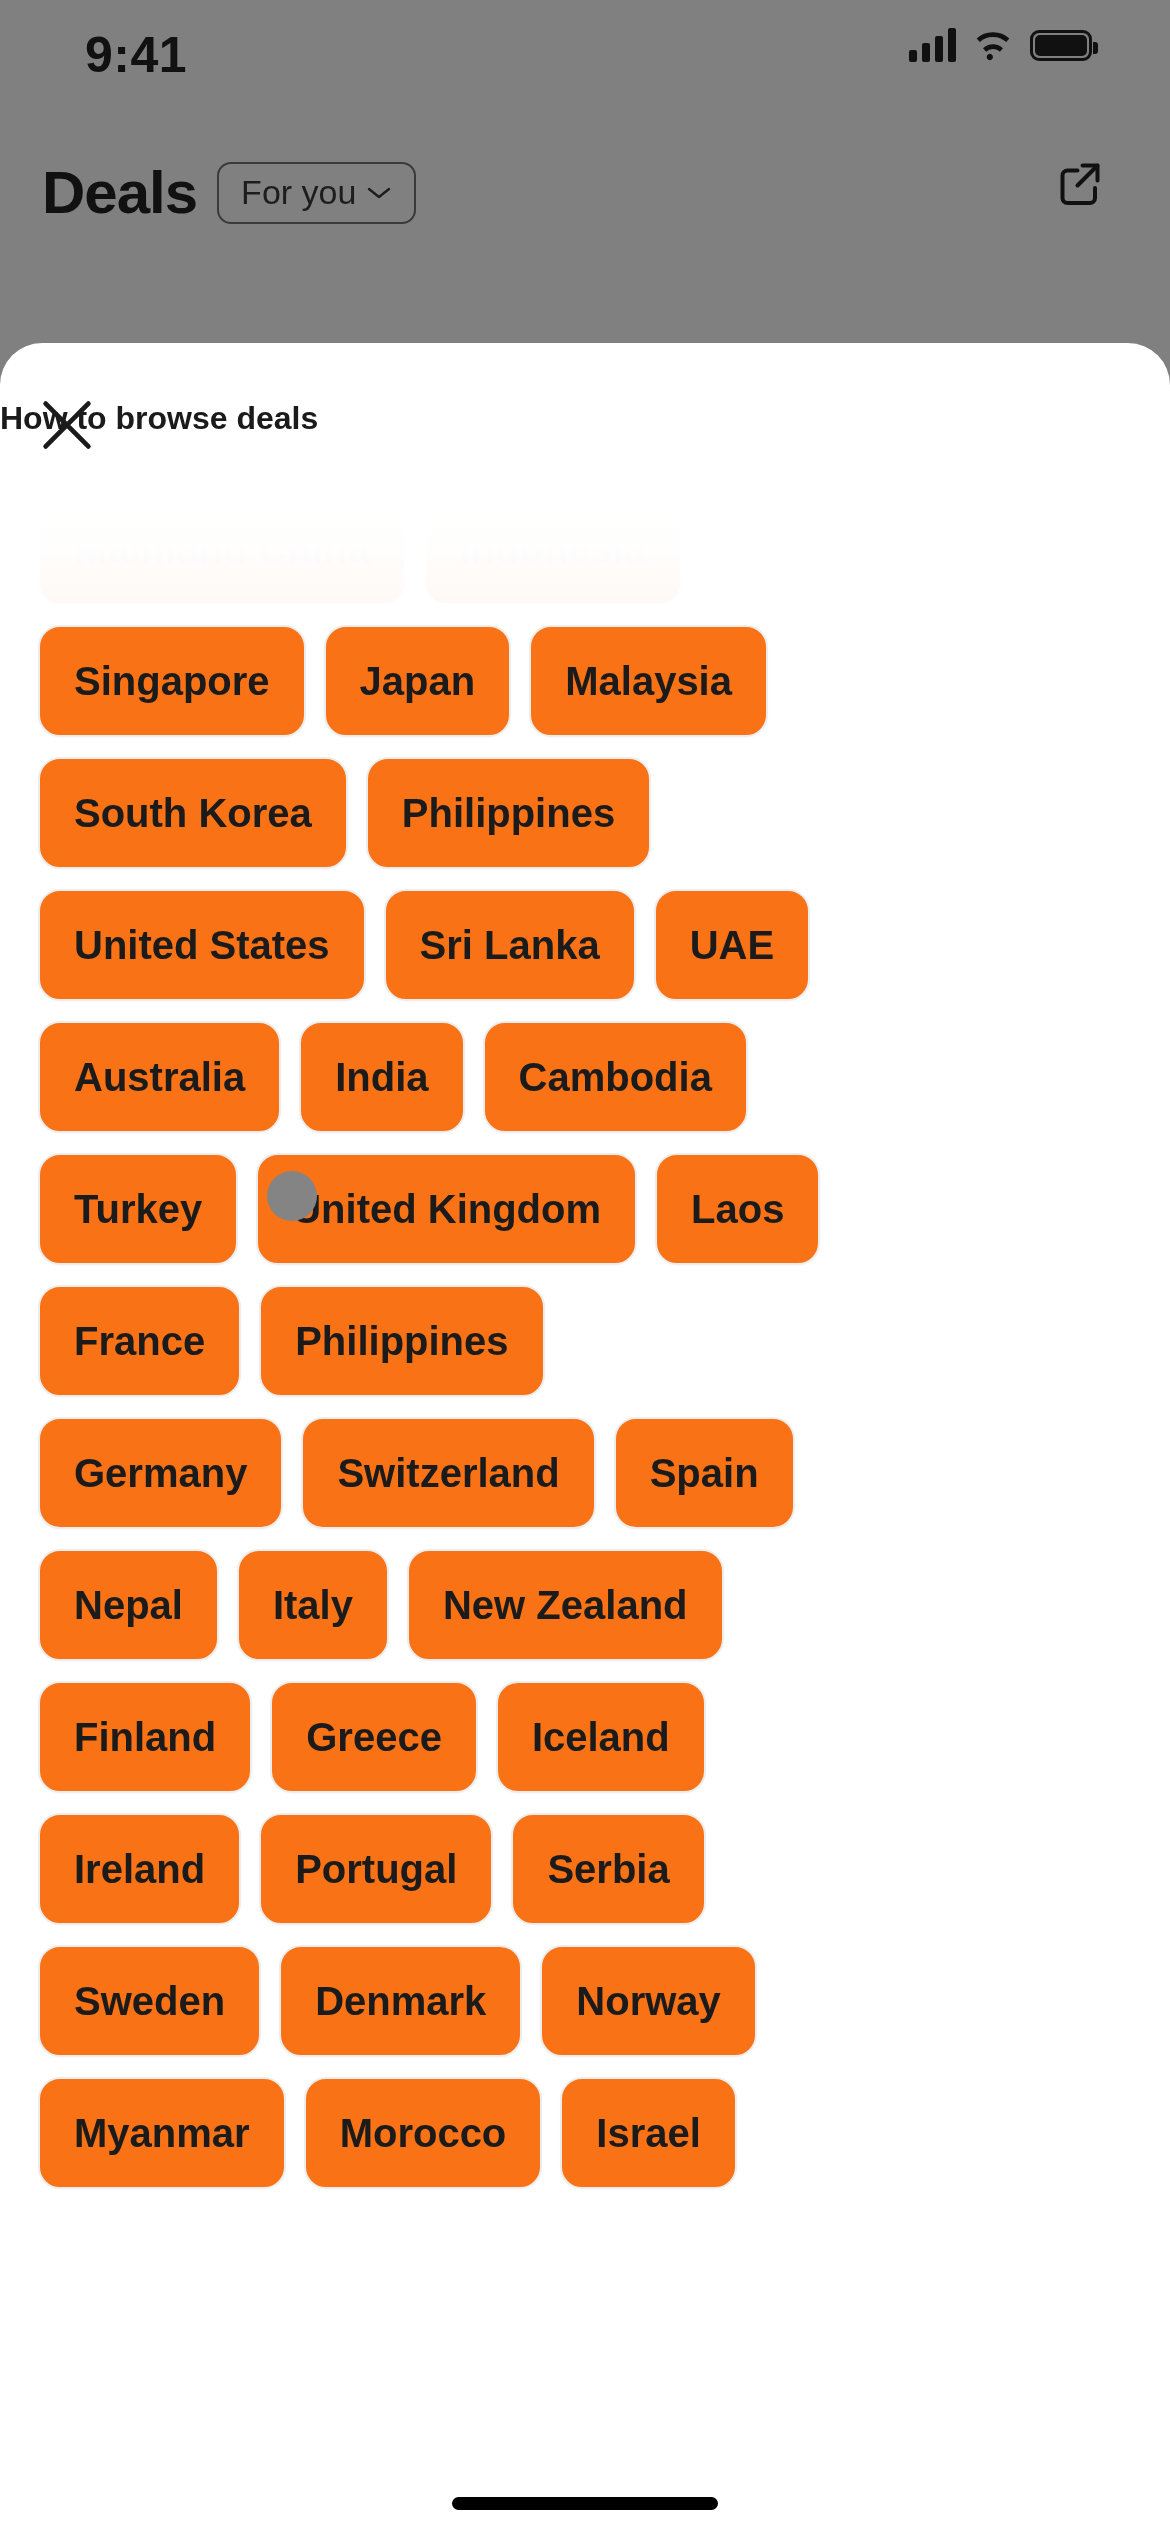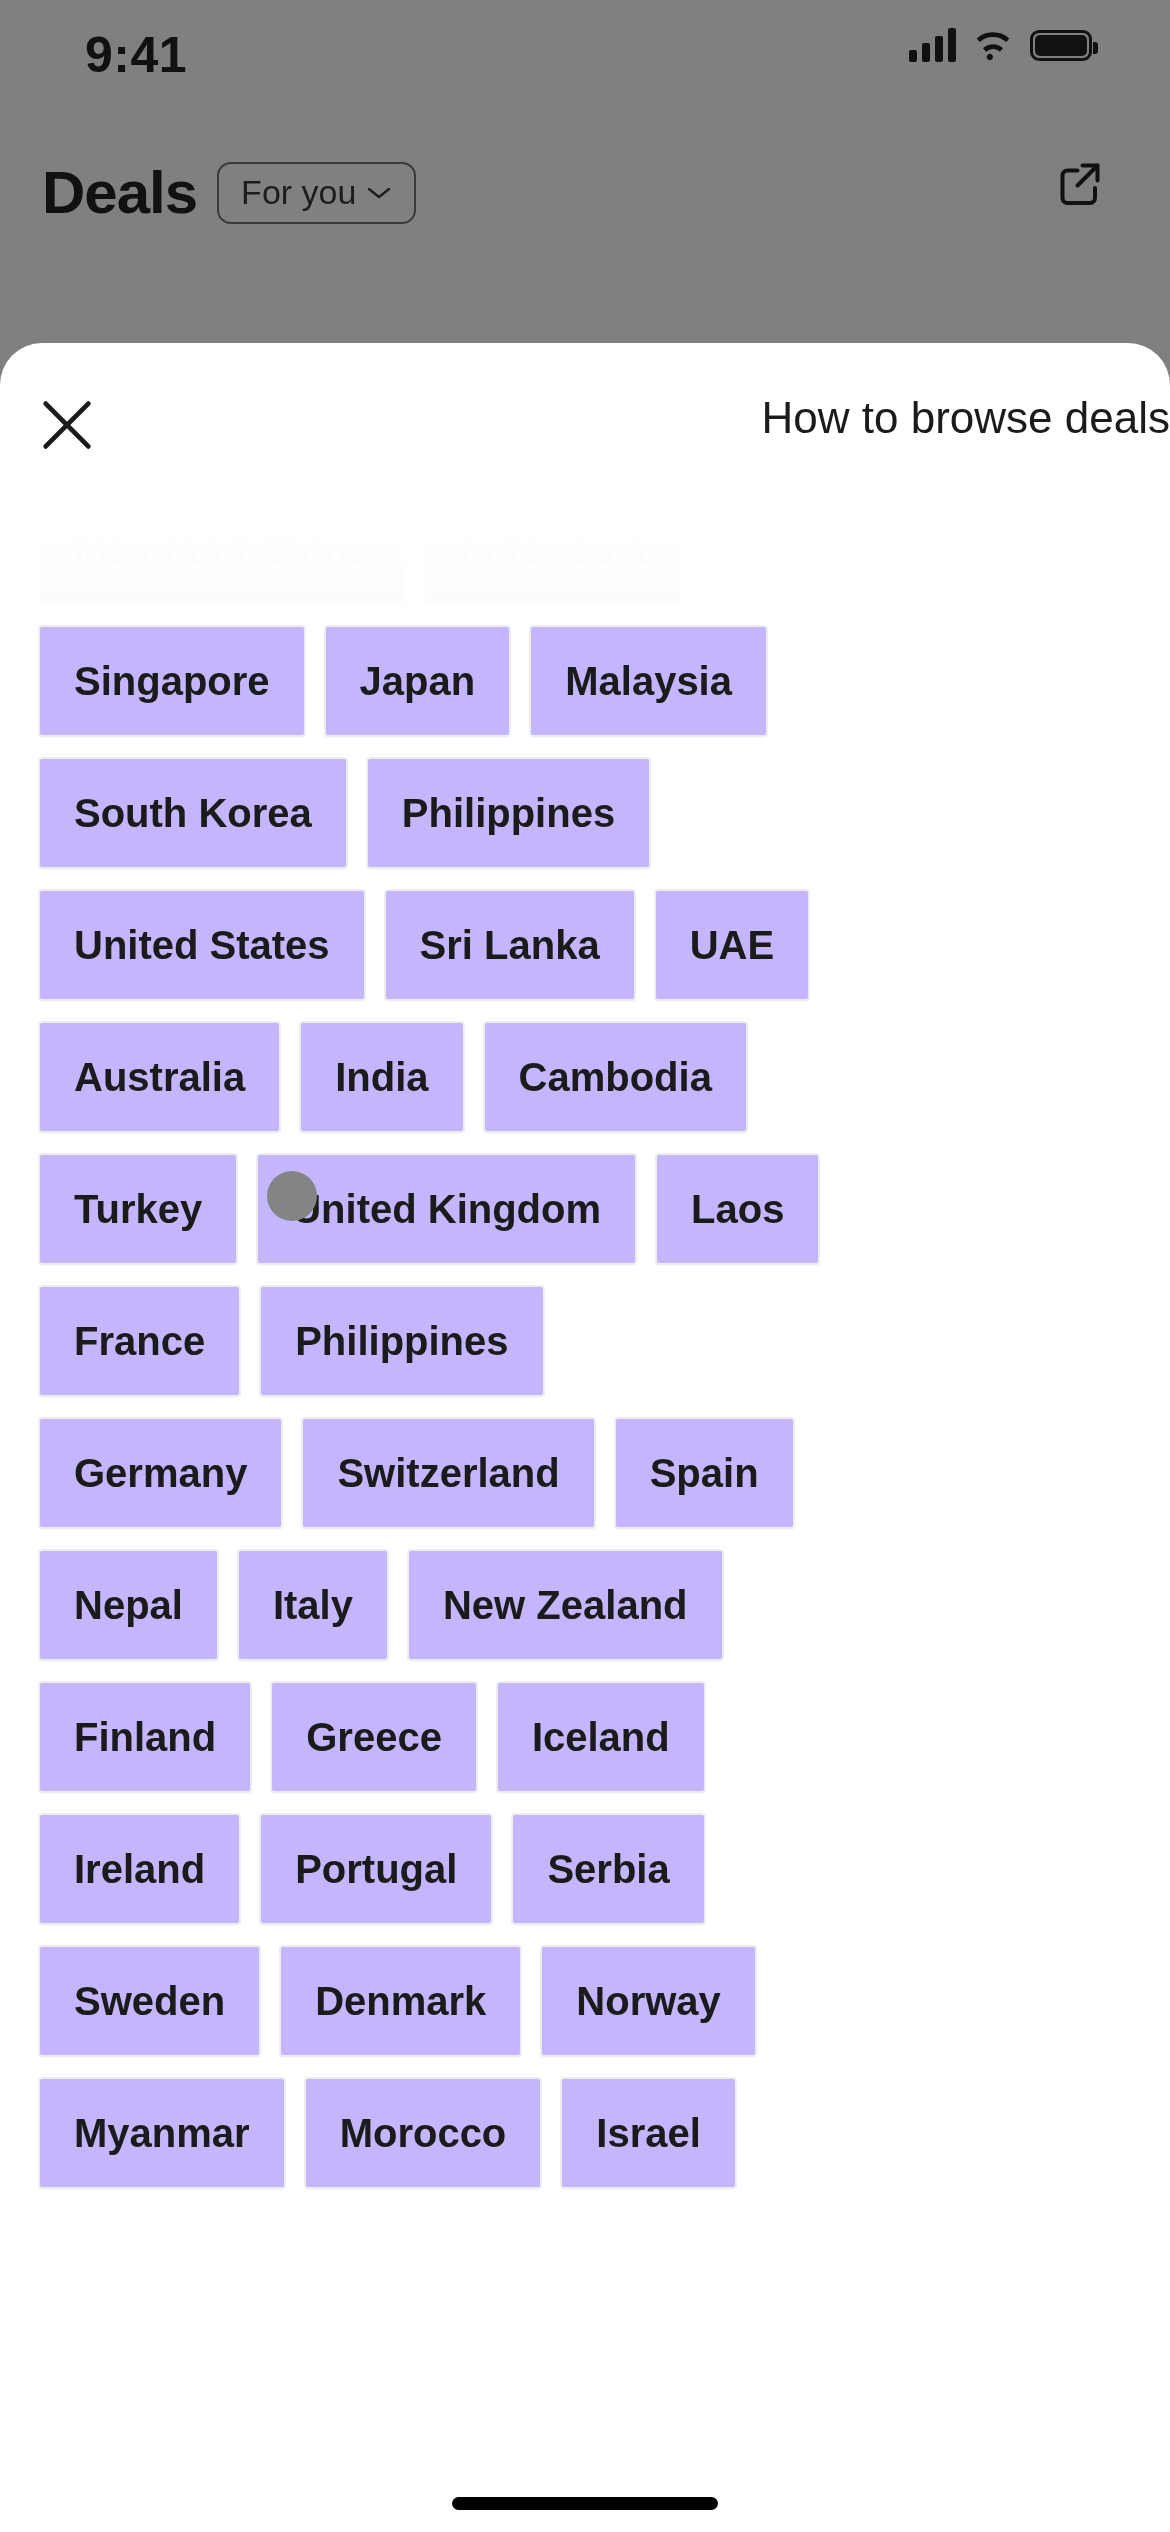--- a/index.html
+++ b/index.html
@@ -80,43 +80,43 @@
   #sheet-header {
     position:absolute; top:0; left:0; right:0; height:150px;
     display:flex; align-items:center;
     z-index:3;
   }
   #close-btn {
     position:absolute; left:35px; top:50px;
     width:64px; height:64px;
   }
   #sheet-title {
-    width:100%; text-align:right;
-    font-size:44px; font-weight:400; color:#1b1b1b;
+    width:100%; text-align:left;
+    font-size:32px; font-weight:700; color:#1b1b1b;
     line-height:150px;
   }
 
   #chip-scroll {
     position:absolute; top:150px; left:0; right:0; bottom:0;
     overflow:hidden;
   }
   #chip-area {
     padding:0 0 0 0;
   }
   .chip-row {
     display:flex; gap:18px;
     padding-left:38px; padding-right:38px;
     margin-bottom:20px;
     height:112px;
   }
   .chip {
     height:112px;
     border:2px solid #ededed;
-    border-radius:4px;
-    background:#c4b5fd;
+    border-radius:22px;
+    background:#f97316;
     display:flex; align-items:center; justify-content:center;
     padding:0 34px;
     font-size:40px; font-weight:700; color:#1b1b1b;
     white-space:nowrap;
     box-shadow:0 1px 2px rgba(0,0,0,0.03);
   }
   .chip.faded { opacity:0.05; }
 
   
   #top-fade {

